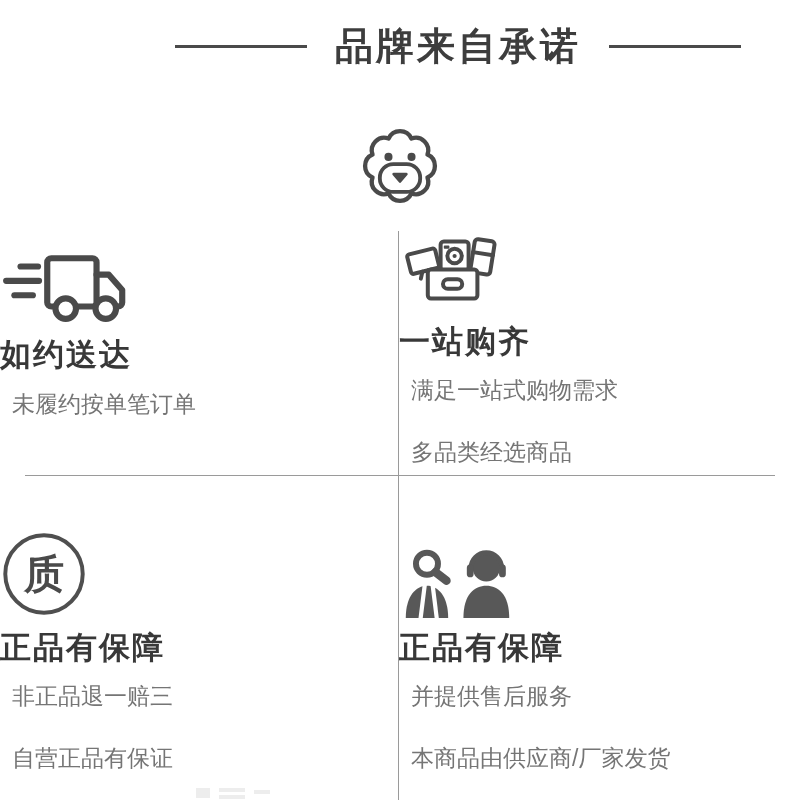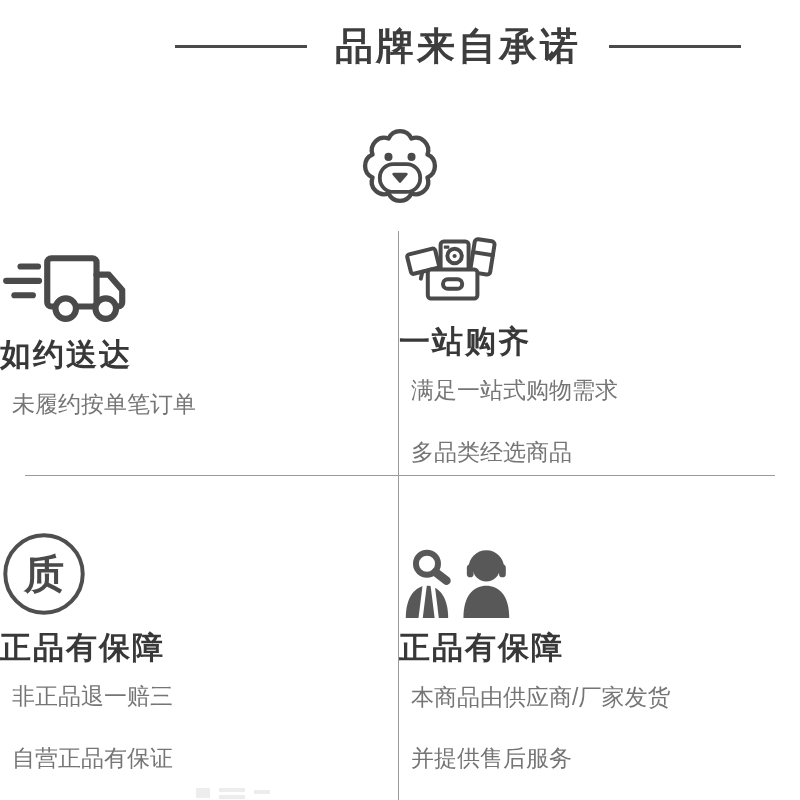--- a/index.html
+++ b/index.html
@@ -139,22 +139,22 @@
           <path d="M43,38 L56,48" stroke="#585858" stroke-width="10" stroke-linecap="round"></path>
           <circle cx="103" cy="33" r="16"></circle>
           <path d="M76,92 C76,64 89,54 103,54 C117,54 130,64 130,92 Z"></path>
           <path d="M85,33 A18,18 0 0 1 121,33" fill="none" stroke="#585858" stroke-width="6"></path>
           <rect x="80" y="29" width="8" height="15" rx="4"></rect>
           <rect x="118" y="29" width="8" height="15" rx="4"></rect>
         </g>
       </svg>
     </div>
     <h2 class="feat-title">正品有保障</h2>
+    <p class="feat-desc">并提供售后服务</p>
     <p class="feat-desc first">本商品由供应商/厂家发货</p>
-    <p class="feat-desc">并提供售后服务</p>
   </section>
 
   <div class="peek">
     <span class="p1"></span>
       <span class="p2"></span>
       <span class="p3"></span>
   </div>
 
 </div>
 

